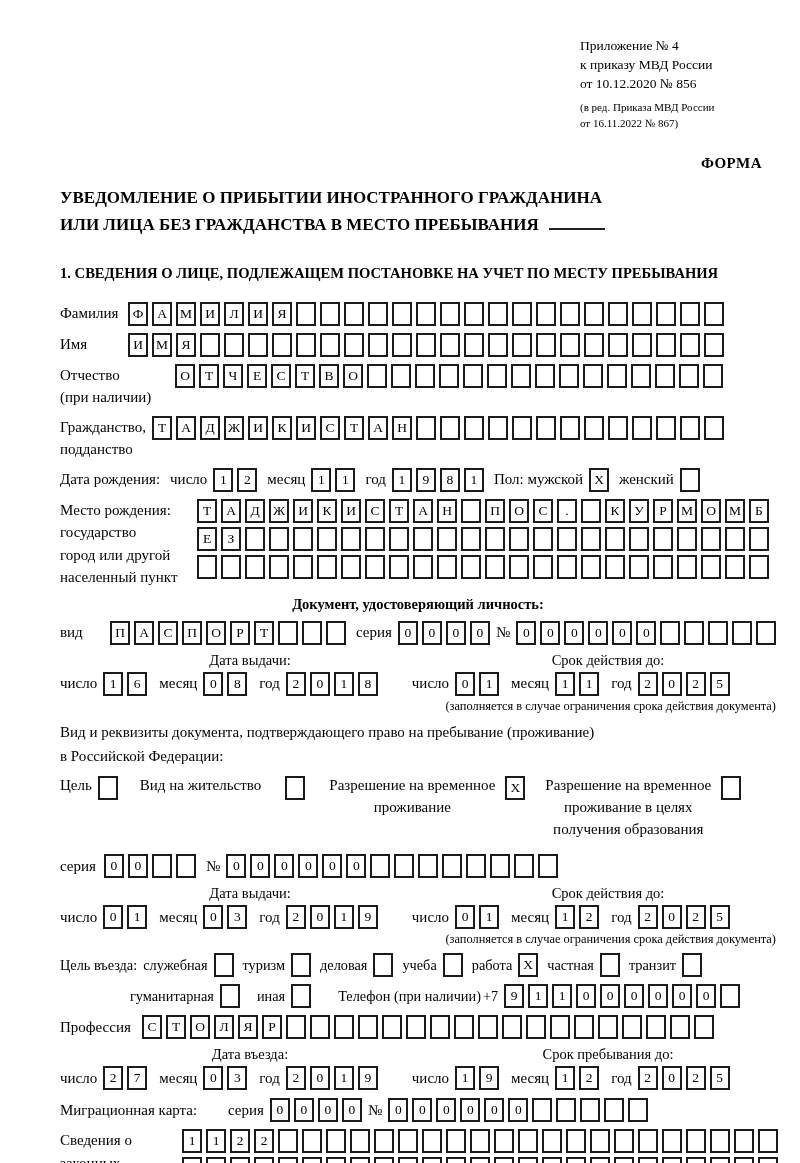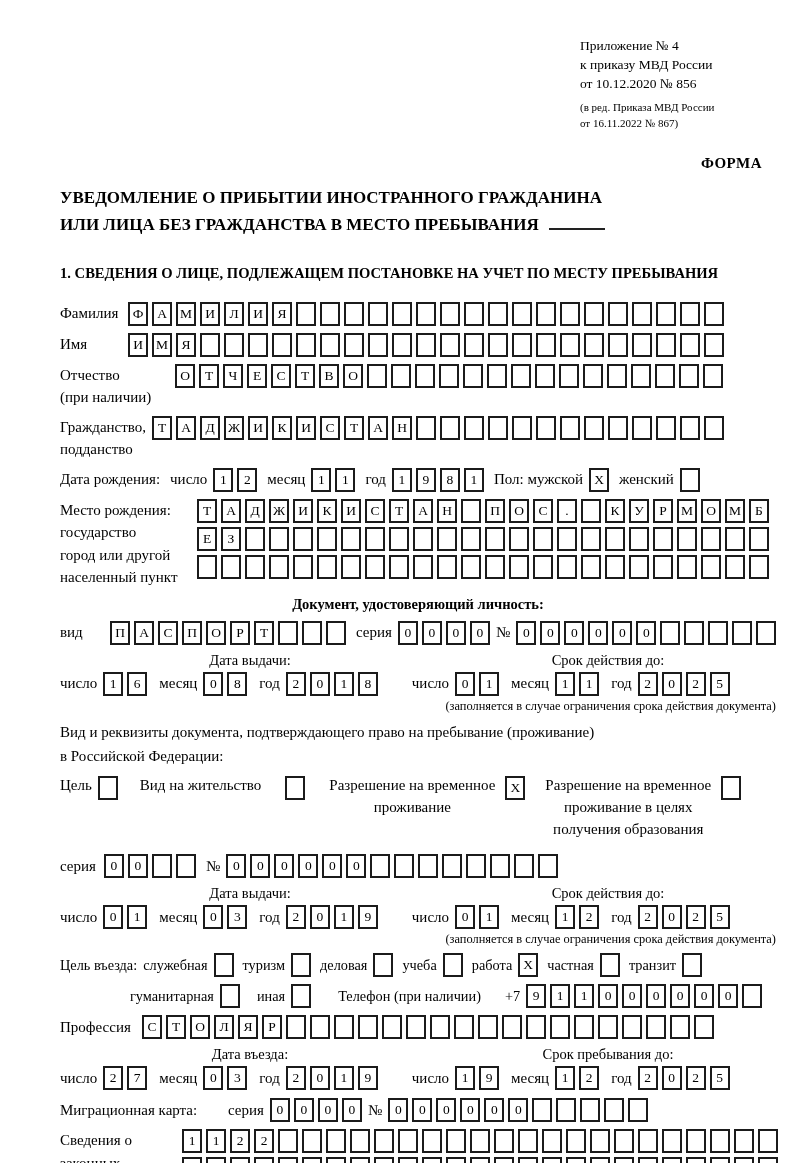--- a/index.html
+++ b/index.html
@@ -46,21 +46,21 @@
   
   .opts{display:flex;align-items:flex-start;margin:6px 0 14px;}
   .opt{display:flex;align-items:flex-start;}
   .opt .ol{white-space:pre-line;text-align:center;line-height:1.45;}
   .opt .cells{margin-left:10px;margin-top:1px;}
   
   .purpose-row{font-size:14.3px;flex-wrap:nowrap;}
   .p-item{display:flex;align-items:center;margin-right:9px;}
   .p-item .cells{margin-left:6px;}
   .indent70{margin-left:70px;}
-  .phone-lbl{margin:0 24px 0 18px;}
+  .phone-lbl{margin:0 2px 0 18px;}
 </style>
 </head>
 <body>
 
 <div class="page">
 
   <div class="appendix">
     <div>Приложение № 4</div>
     <div>к приказу МВД России</div>
     <div>от 10.12.2020 № 856</div>

